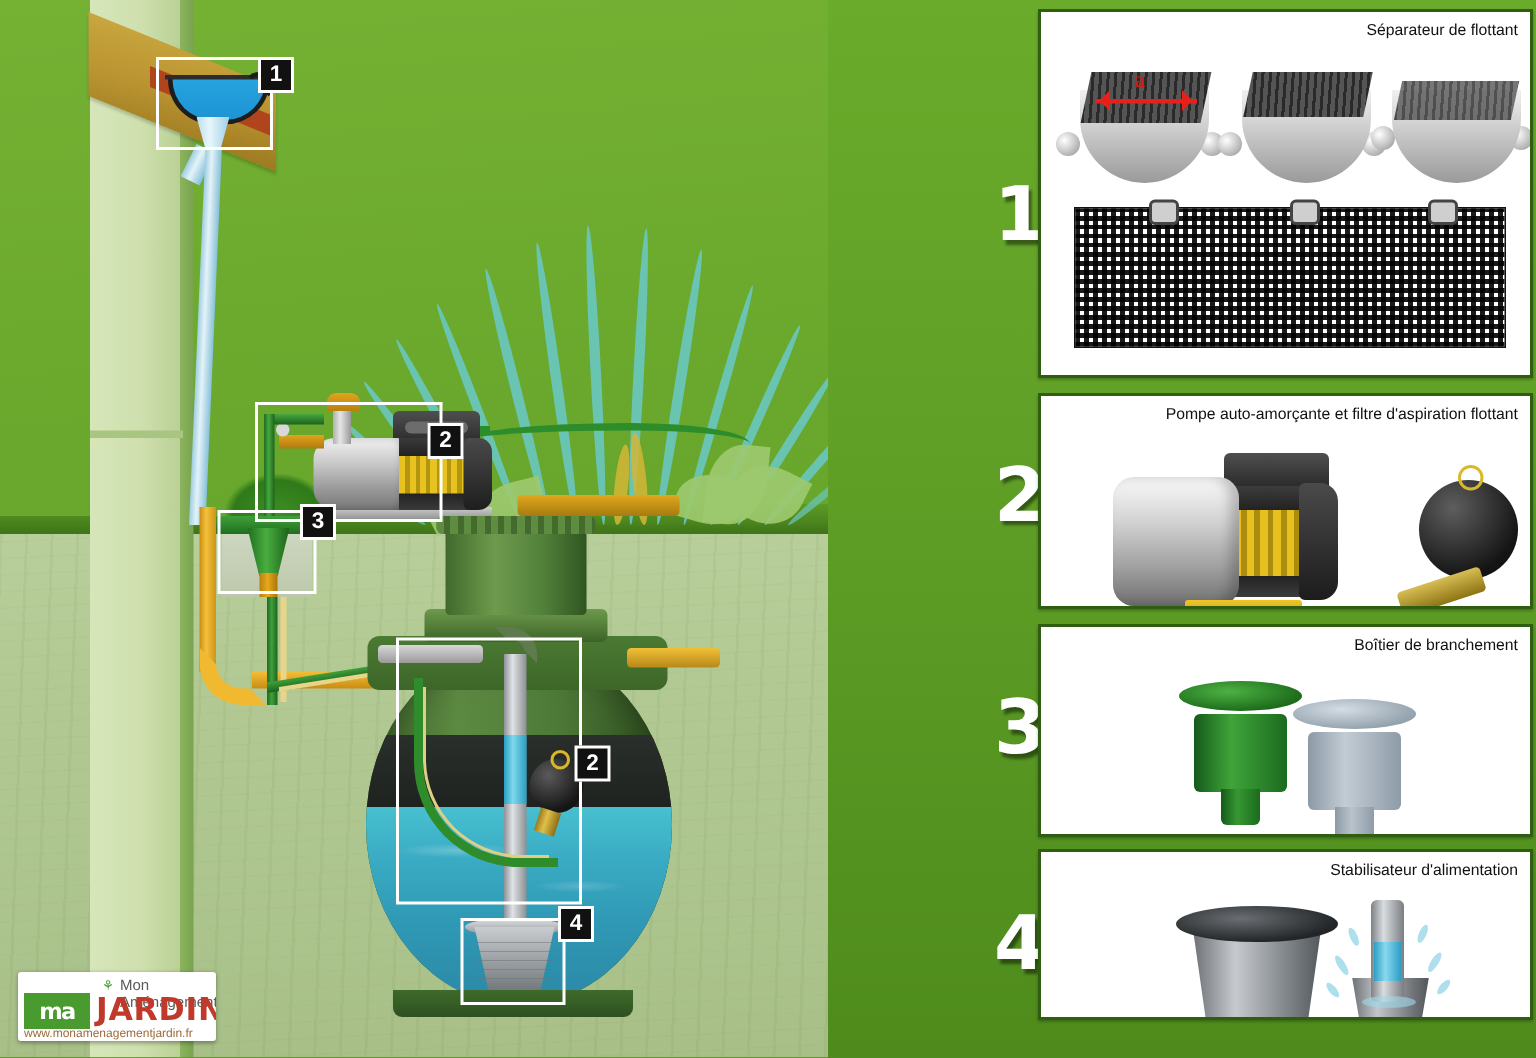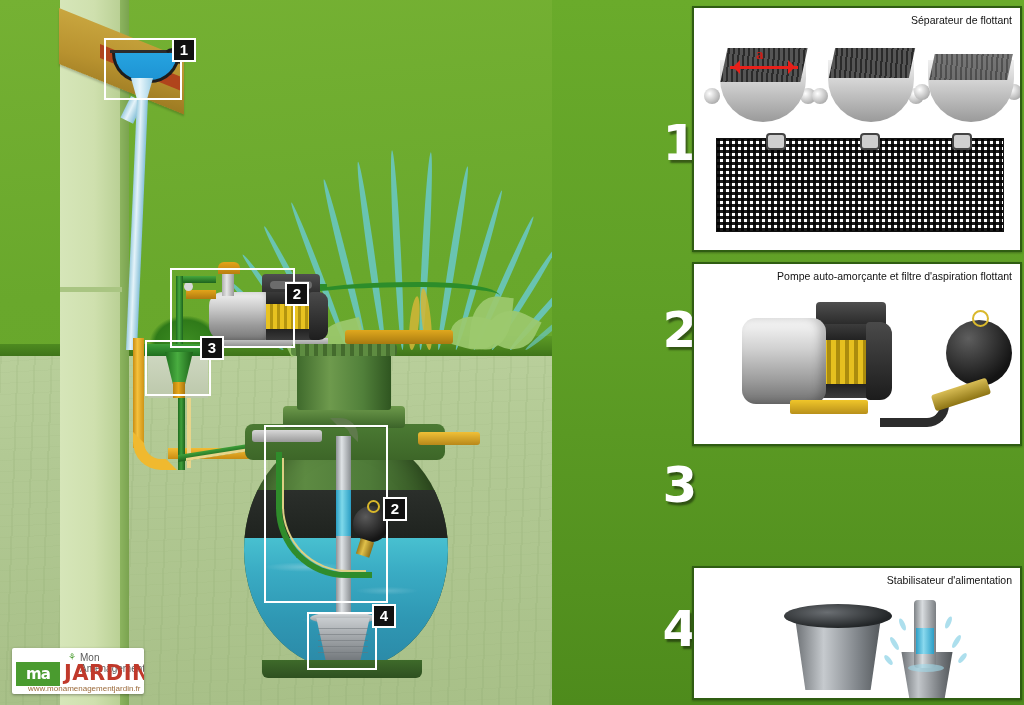--- a/index.html
+++ b/index.html
@@ -285,21 +285,21 @@
 
   
   #logo{position:absolute;left:12px;top:648px;width:132px;height:46px;background:#fff;
         border-radius:2px;box-shadow:0 1px 3px rgba(0,0,0,.35);overflow:hidden;}
   .logo-mark{position:absolute;left:4px;top:14px;width:44px;height:24px;background:#4a9b2f;
         color:#fff;font-size:15px;font-weight:bold;line-height:24px;text-align:center;
         font-family:"DejaVu Sans",sans-serif;letter-spacing:-1px;}
   .logo-top{position:absolute;left:54px;top:4px;font-size:10px;color:#5a5a5a;}
   .logo-main{position:absolute;left:52px;top:13px;font-size:21px;font-weight:bold;color:#c0392b;
         letter-spacing:.5px;font-family:"DejaVu Sans",sans-serif;text-align:center;}
-  .logo-url{position:absolute;left:16px;bottom:1px;font-size:8px;color:#9b6a3a;}
+  .logo-url{position:absolute;left:4px;bottom:1px;font-size:8px;color:#9b6a3a;}
   .logo-flower{position:absolute;left:56px;top:4px;font-size:9px;color:#4a9b2f;}
 </style>
 </head>
 <body>
 
 <div id="root">
 
   <div id="diagram">
 
     <div class="ground"></div>
@@ -458,37 +458,52 @@
           <div class="gut-bowl" style="left:10px;"></div>
           <div class="gut-mesh" style="left:14px;top:10px;width:78px;height:26px;opacity:.8;"></div>
         </div>
         <div class="meshsheet" style="left:22px;bottom:18px;width:286px;height:92px;"></div>
         <div class="clip" style="left:72px;bottom:100px;"></div>
         <div class="clip" style="left:166px;bottom:100px;"></div>
         <div class="clip" style="left:258px;bottom:100px;"></div>
       </div>
     </div>
 
-    <div class="panel" style="top:262px;height:184px;">
+    <div class="panel" style="top:262px;height:144px;">
       <div class="panel-title">Pompe auto-amorçante et filtre d'aspiration flottant</div>
       <div class="pstage">
         <div class="p2-motor"></div>
         <div class="p2-mid"></div>
         <div class="p2-cap"></div>
         <div class="p2-body"></div>
         <div class="p2-foot"></div>
         <div class="p2-ball"></div>
         <div class="p2-ring"></div>
         <div class="p2-hose"></div>
         <div class="p2-filter"></div>
       </div>
     </div>
 
-
-    <div class="panel" style="top:566px;height:134px;">
+    <div class="panel" style="top:416px;height:142px;">
+      <div class="panel-title">Boîtier de branchement</div>
+      <div class="pstage">
+        <div class="p3-green">
+          <div class="p3-cap" style="background:radial-gradient(ellipse at 40% 35%,#4cb243,#1d6b1b 72%);"></div>
+          <div class="p3-barrel" style="background:linear-gradient(90deg,#15591a,#3fa43a 40%,#1b6b1e);"></div>
+          <div class="p3-stem" style="background:linear-gradient(90deg,#15591a,#369831 42%,#1b6b1e);"></div>
+        </div>
+        <div class="p3-grey">
+          <div class="p3-cap" style="background:radial-gradient(ellipse at 40% 35%,#d5dde4,#93a2ad 72%);"></div>
+          <div class="p3-barrel" style="background:linear-gradient(90deg,#8c9aa6,#c3ccd4 40%,#8e9ca8);"></div>
+          <div class="p3-stem" style="background:linear-gradient(90deg,#8c9aa6,#b9c3cb 42%,#8e9ca8);"></div>
+        </div>
+      </div>
+    </div>
+
+    <div class="panel" style="top:566px;height:114px;">
       <div class="panel-title">Stabilisateur d'alimentation</div>
       <div class="pstage">
         <div class="p4-tank"></div>
         <div class="p4-lid"></div>
         <div class="p4-pot"></div>
         <div class="p4-rod"></div>
         <div class="p4-rod-b"></div>
         <div class="spray" style="left:206px;top:30px;width:5px;height:13px;transform:rotate(-24deg)"></div>
         <div class="spray" style="left:198px;top:48px;width:5px;height:15px;transform:rotate(-32deg)"></div>
         <div class="spray" style="left:192px;top:66px;width:5px;height:12px;transform:rotate(-40deg)"></div>

